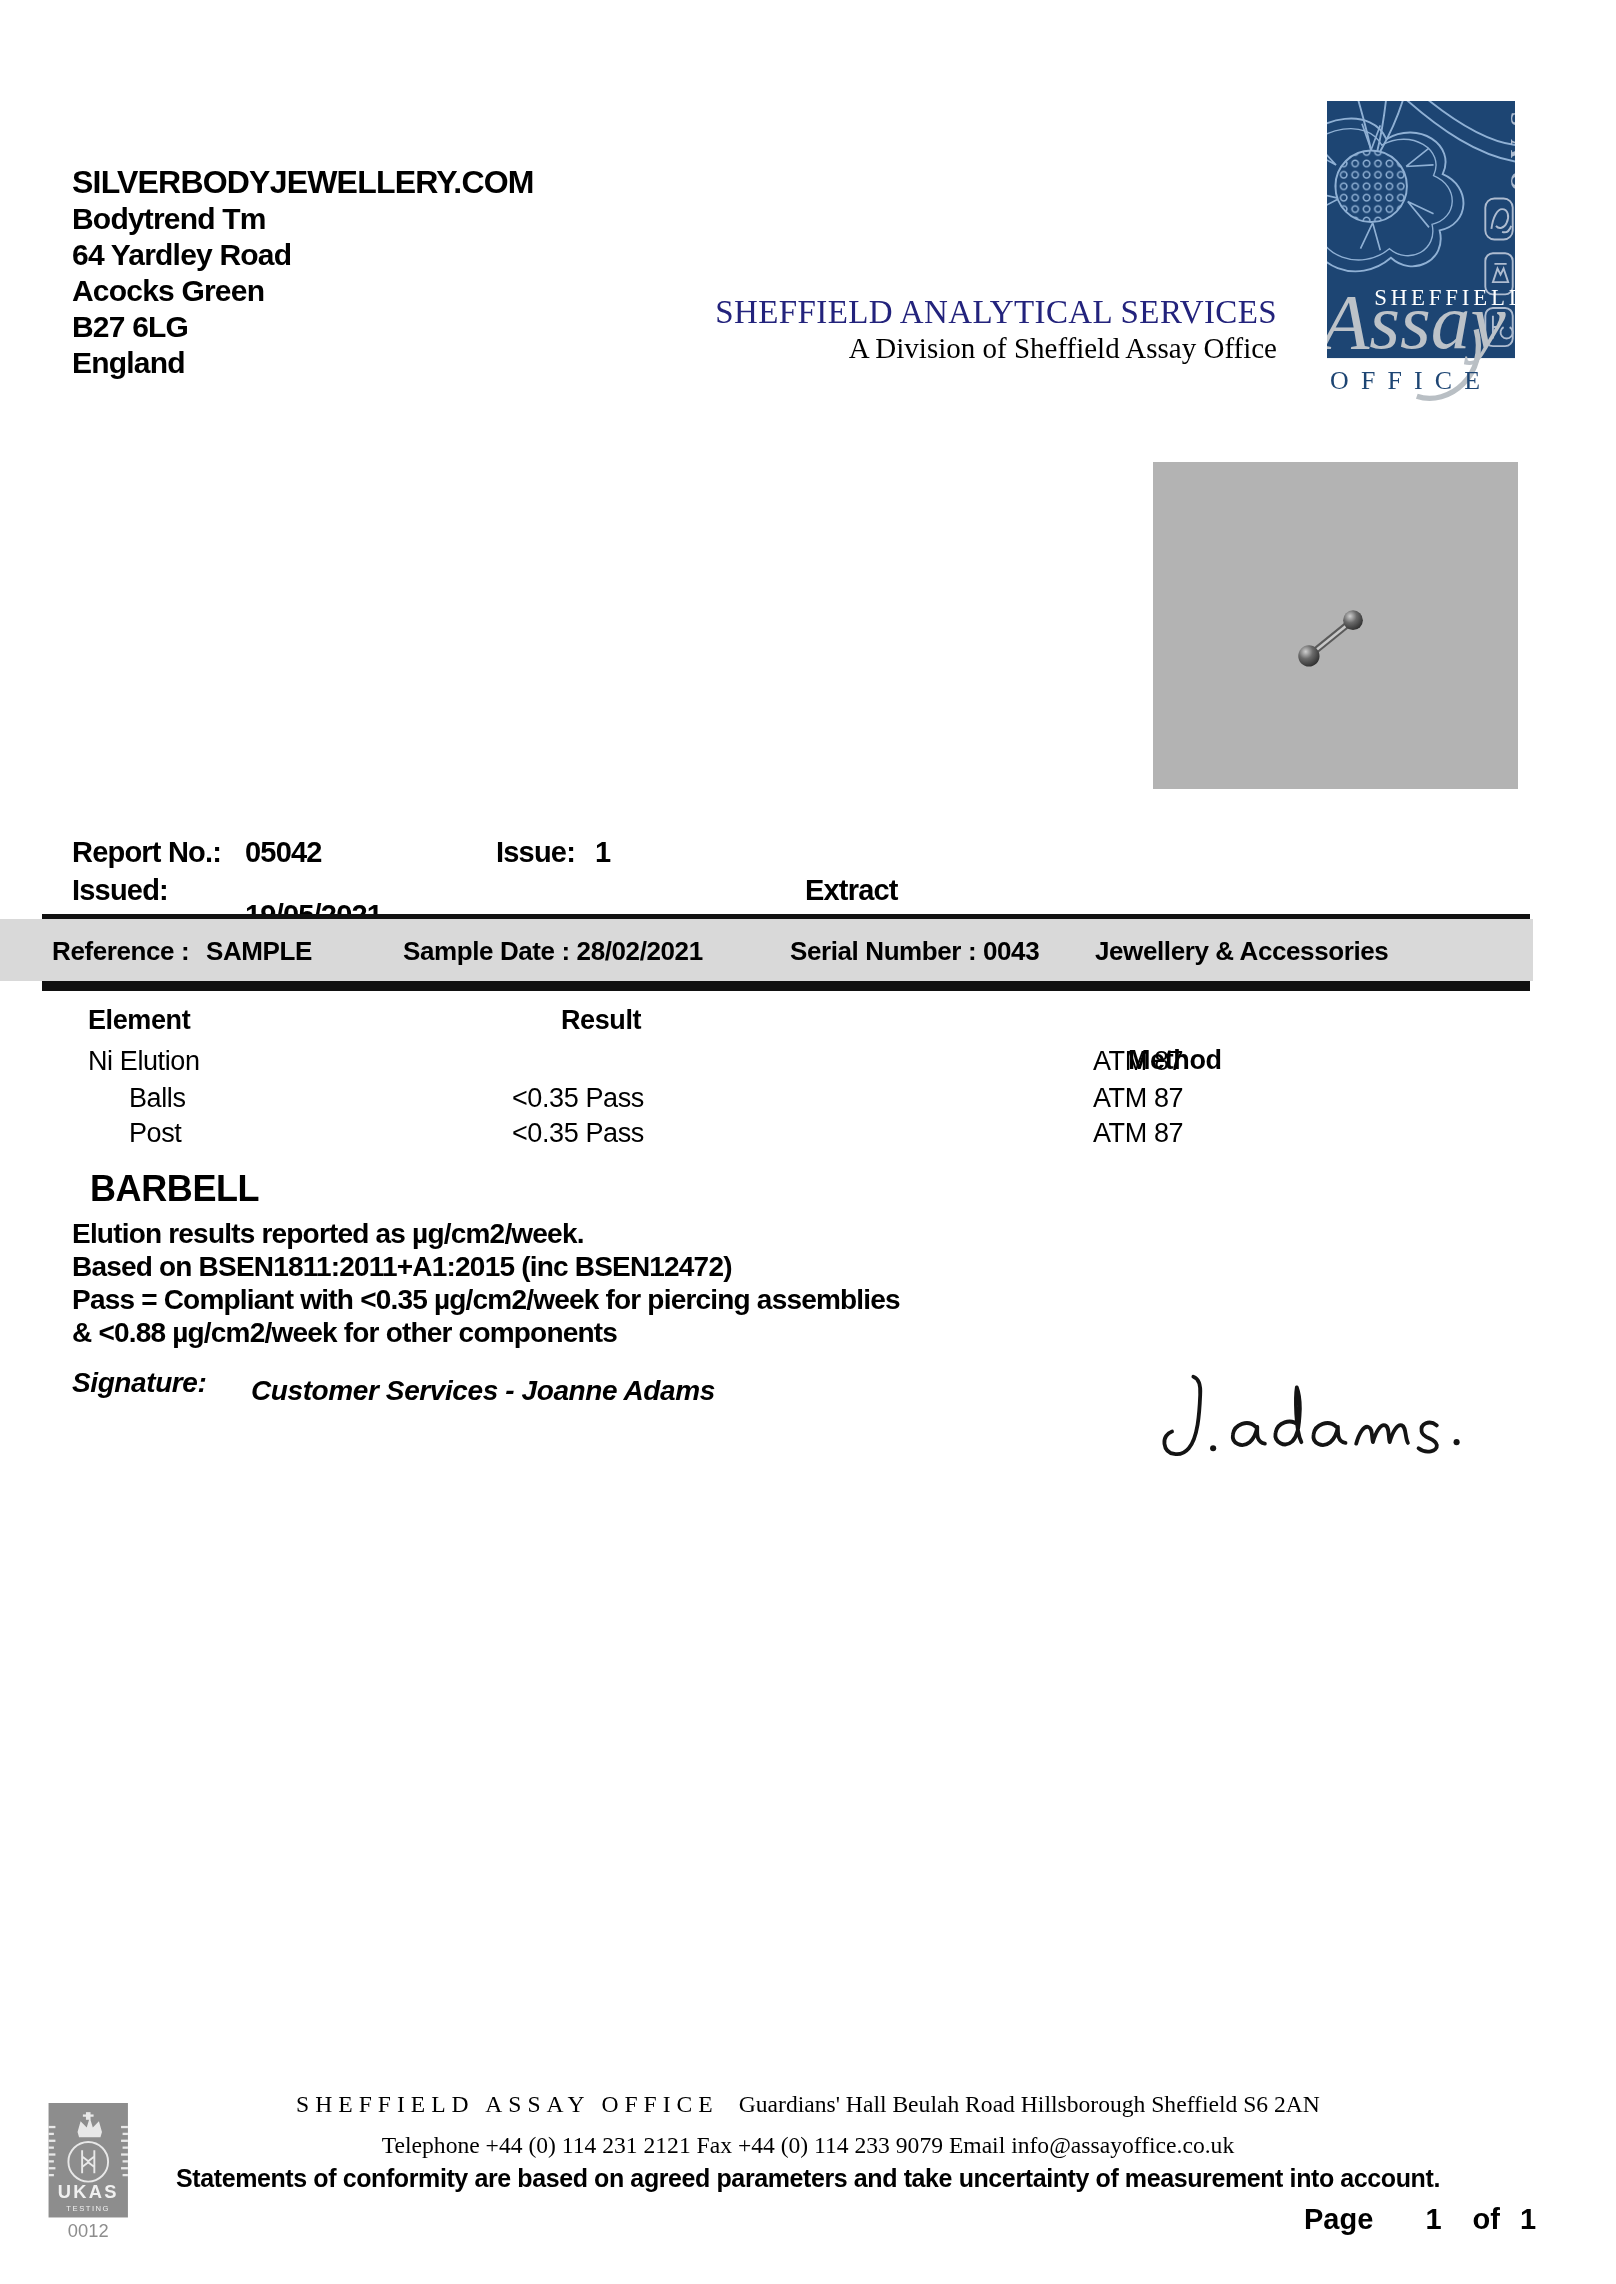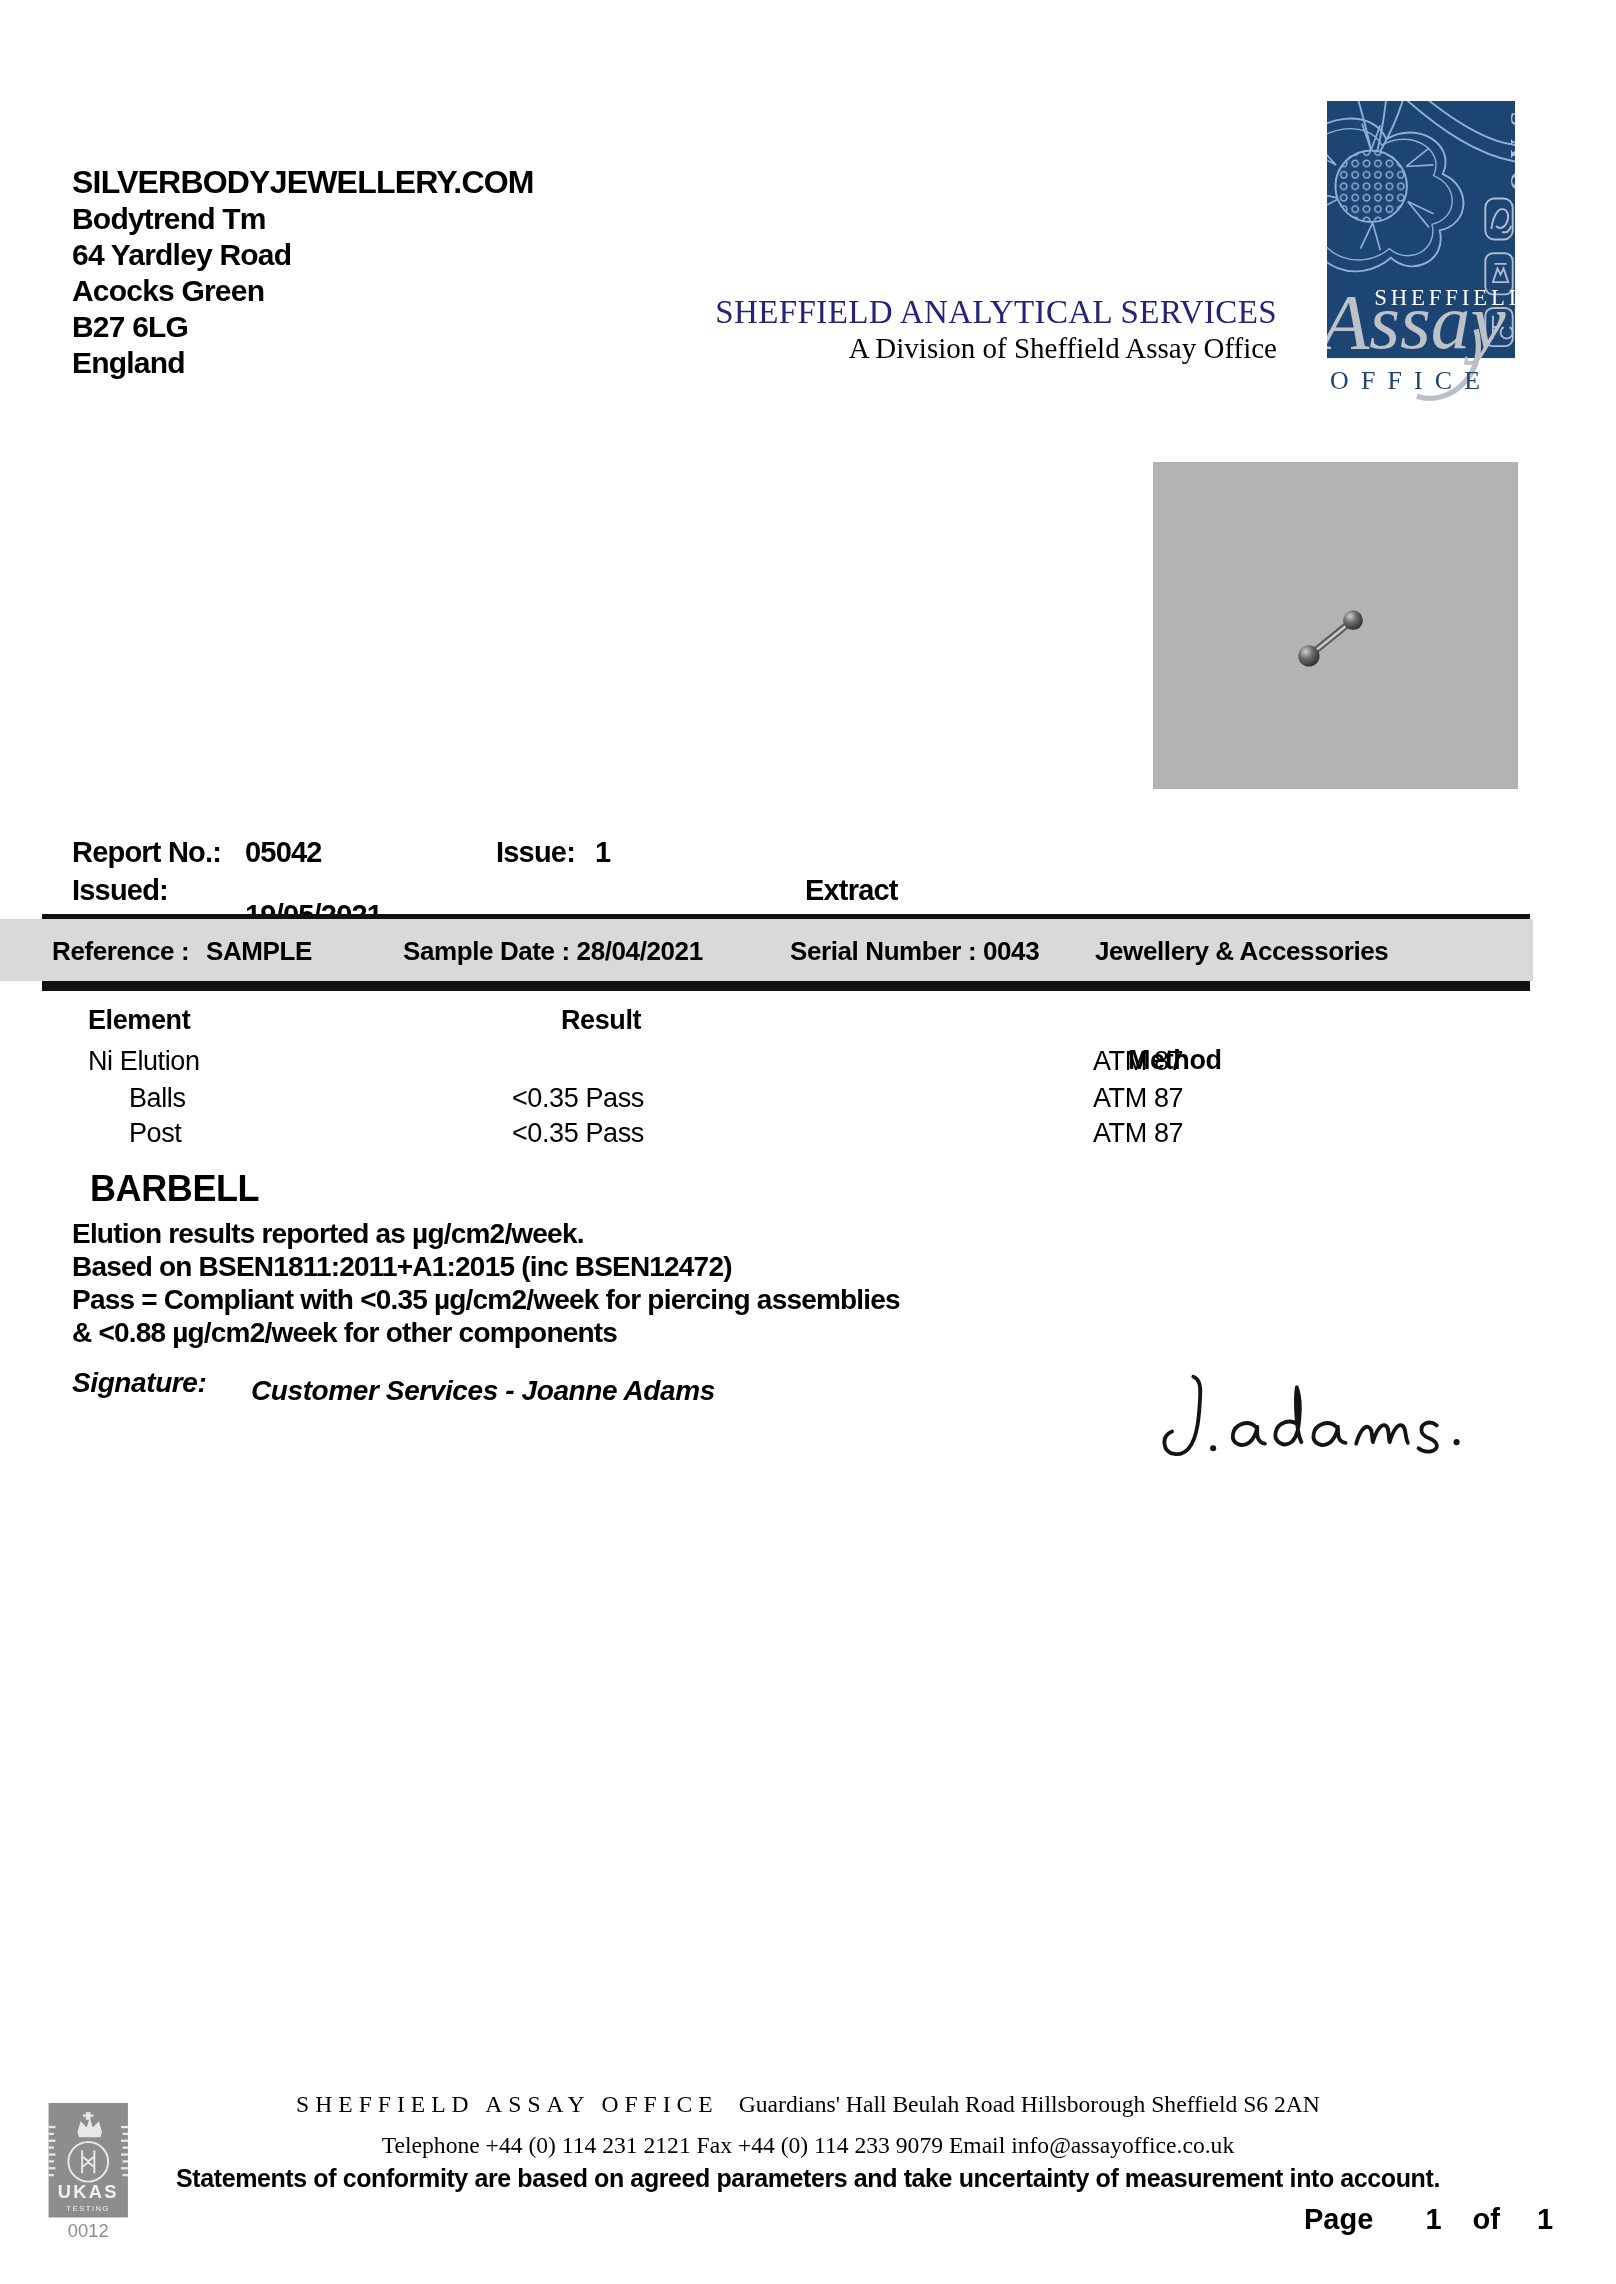--- a/index.html
+++ b/index.html
@@ -124,21 +124,21 @@
   <span class="abs meta" style="left:595px;top:836px;">1</span>
   <span class="abs meta" style="left:72px;top:874px;">Issued:</span>
   <span class="abs meta" style="left:245px;top:874px;margin-top:25px;">19/05/2021</span>
   <span class="abs meta" style="left:805px;top:874px;">Extract</span>
 
   <div class="abs rule" style="left:42px;top:914px;width:1488px;height:5.3px;"></div>
   <div class="abs refband" style="left:0px;top:919px;width:1533px;height:62px;"></div>
   <div class="abs rule" style="left:42px;top:981px;width:1488px;height:10px;"></div>
   <span class="abs reftxt" style="left:52px;top:936px;">Reference :</span>
   <span class="abs reftxt" style="left:206px;top:936px;">SAMPLE</span>
-  <span class="abs reftxt" style="left:403px;top:936px;">Sample Date : 28/04/2021</span>
+  <span class="abs reftxt" style="left:403px;top:936px;">Sample Date : 28/02/2021</span>
   <span class="abs reftxt" style="left:790px;top:936px;">Serial Number : 0043</span>
   <span class="abs reftxt" style="left:1095px;top:936px;">Jewellery &amp; Accessories</span>
 
   <span class="abs th" style="left:88px;top:1005px;">Element</span>
   <span class="abs th" style="left:561px;top:1005px;">Result</span>
   <span class="abs th" style="left:1128px;top:1005px;margin-top:40px;">Method</span>
 
   <div>
     <span class="abs td" style="left:88px;top:1046px;">Ni Elution</span>
     <span class="abs td" style="left:512px;top:1046px;"></span>
@@ -184,21 +184,21 @@
 
   <div class="abs foot1 serif" style="left:0px;top:2091px;">
     <span class="office-name">SHEFFIELD ASSAY OFFICE</span><span>Guardians' Hall  Beulah Road  Hillsborough Sheffield  S6 2AN</span>
   </div>
   <div class="abs foot2 serif" style="left:0px;top:2132px;">Telephone  +44  (0) 114 231 2121   Fax  +44  (0) 114  233  9079   Email  info@assayoffice.co.uk</div>
   <div class="abs foot3" style="left:0px;top:2164px;">Statements of conformity are based on agreed parameters and take uncertainty of measurement into account.</div>
 
   <div class="abs pageno" style="left:1304px;top:2203px;">
     <span style="margin-right:44px;">Page</span>
     <span style="margin-right:23px;">1</span>
-    <span style="margin-right:29px;text-align:center;">of</span>
+    <span style="margin-right:12px;text-align:center;">of</span>
     <span>1</span>
   </div>
 
   <div class="abs" style="left:47px;top:2103px;width:84px;height:145px;">
     <svg width="84" height="145" viewBox="0 0 110 190">
       <rect x="2" y="0" width="104" height="150" fill="#8d8d8d"></rect>
       <g fill="#e8e8e8">
         <rect x="2" y="30" width="9" height="3"></rect>
           <rect x="2" y="39" width="7" height="3"></rect>
         <rect x="2" y="48" width="9" height="3"></rect>

